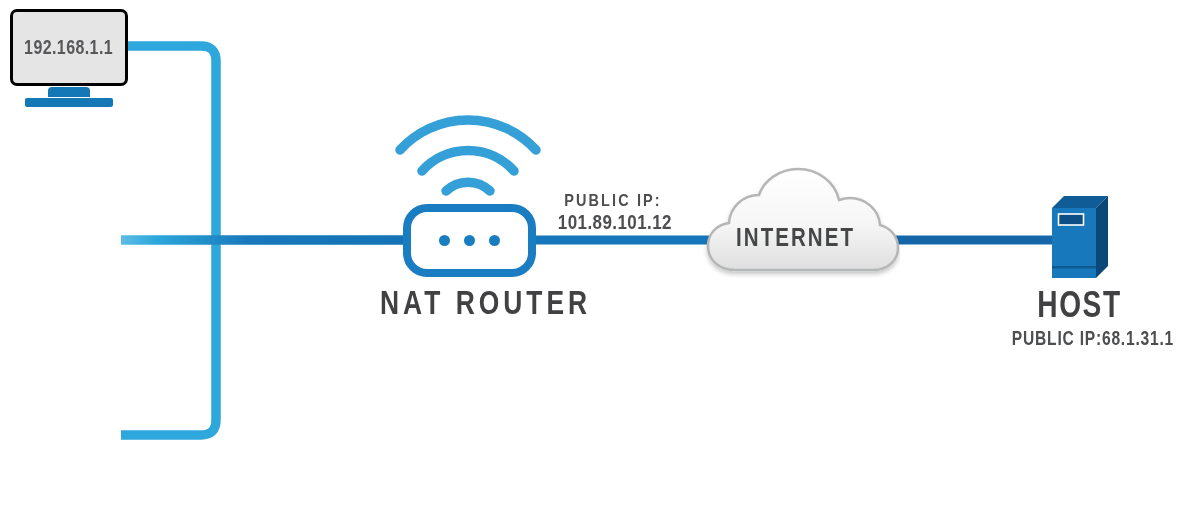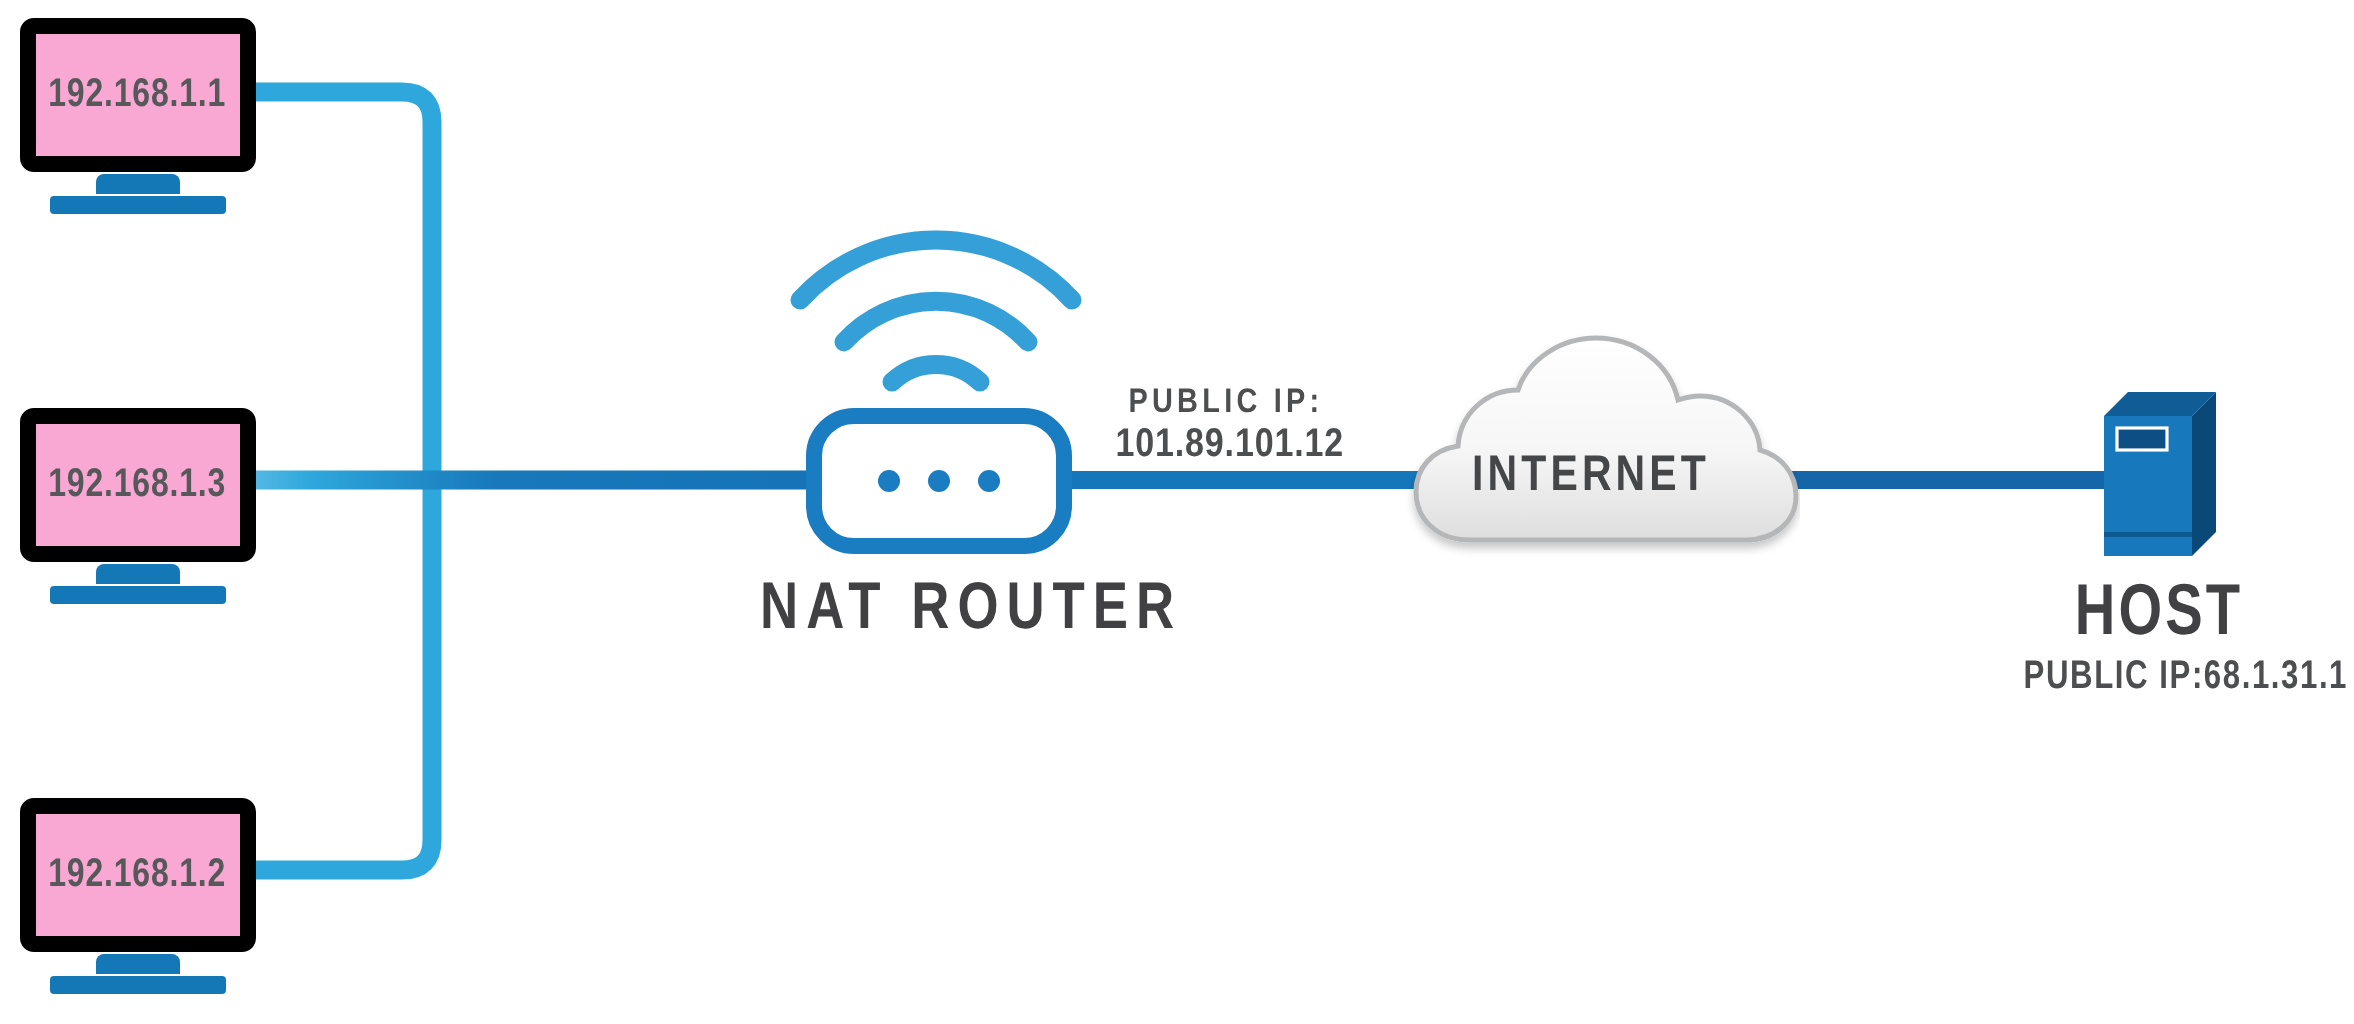--- a/index.html
+++ b/index.html
@@ -6,22 +6,22 @@
   .canvas{
     position:relative;width:1177px;height:512px;background:#fff;overflow:hidden;
     font-family:"Liberation Sans",sans-serif;
   }
   svg{display:block;}
   .wires{position:absolute;left:0;top:0;z-index:1;}
 
   
   .monitor{position:absolute;left:10px;width:118px;z-index:3;}
   .monitor .frame{
-    box-sizing:border-box;width:118px;height:77px;border:8px solid #000000;
-    border-radius:7px;background:#f9a8d4;display:flex;align-items:center;justify-content:center;
+    box-sizing:border-box;width:118px;height:77px;border:3px solid #000000;
+    border-radius:7px;background:#e5e5e5;display:flex;align-items:center;justify-content:center;
   }
   .monitor .ip{
     font-weight:bold;font-size:20px;color:#57585a;letter-spacing:.5px;
     transform:scaleX(.8);transform-origin:center;white-space:nowrap;
   }
   .monitor .neck{width:42px;height:10px;background:#1477b6;margin:1px auto 0;border-radius:4px 4px 0 0;}
   .monitor .base{width:88px;height:9px;background:#1477b6;margin:1px auto 0;border-radius:2px;}
   .m1{top:9px;} .m2{top:204px;} .m3{top:399px;}
 
   
@@ -83,35 +83,21 @@
   </svg>
 
   <div class="monitor m1">
     <div class="frame">
       <span class="ip">192.168.1.1</span>
     </div>
     <div class="neck"></div>
     <div class="base"></div>
   </div>
 
-  <div class="monitor m2">
-    <div class="frame">
-      <span class="ip">192.168.1.3</span>
-    </div>
-    <div class="neck"></div>
-    <div class="base"></div>
-  </div>
 
-  <div class="monitor m3">
-    <div class="frame">
-      <span class="ip">192.168.1.2</span>
-    </div>
-    <div class="neck"></div>
-    <div class="base"></div>
-  </div>
 
   <div class="router-body">
     <span class="dot"></span>
     <span class="dot"></span>
     <span class="dot"></span>
   </div>
   <div class="lbl router-label">NAT ROUTER</div>
 
   <div class="lbl ip-label public-ip">
     <div class="title">PUBLIC IP:</div>

